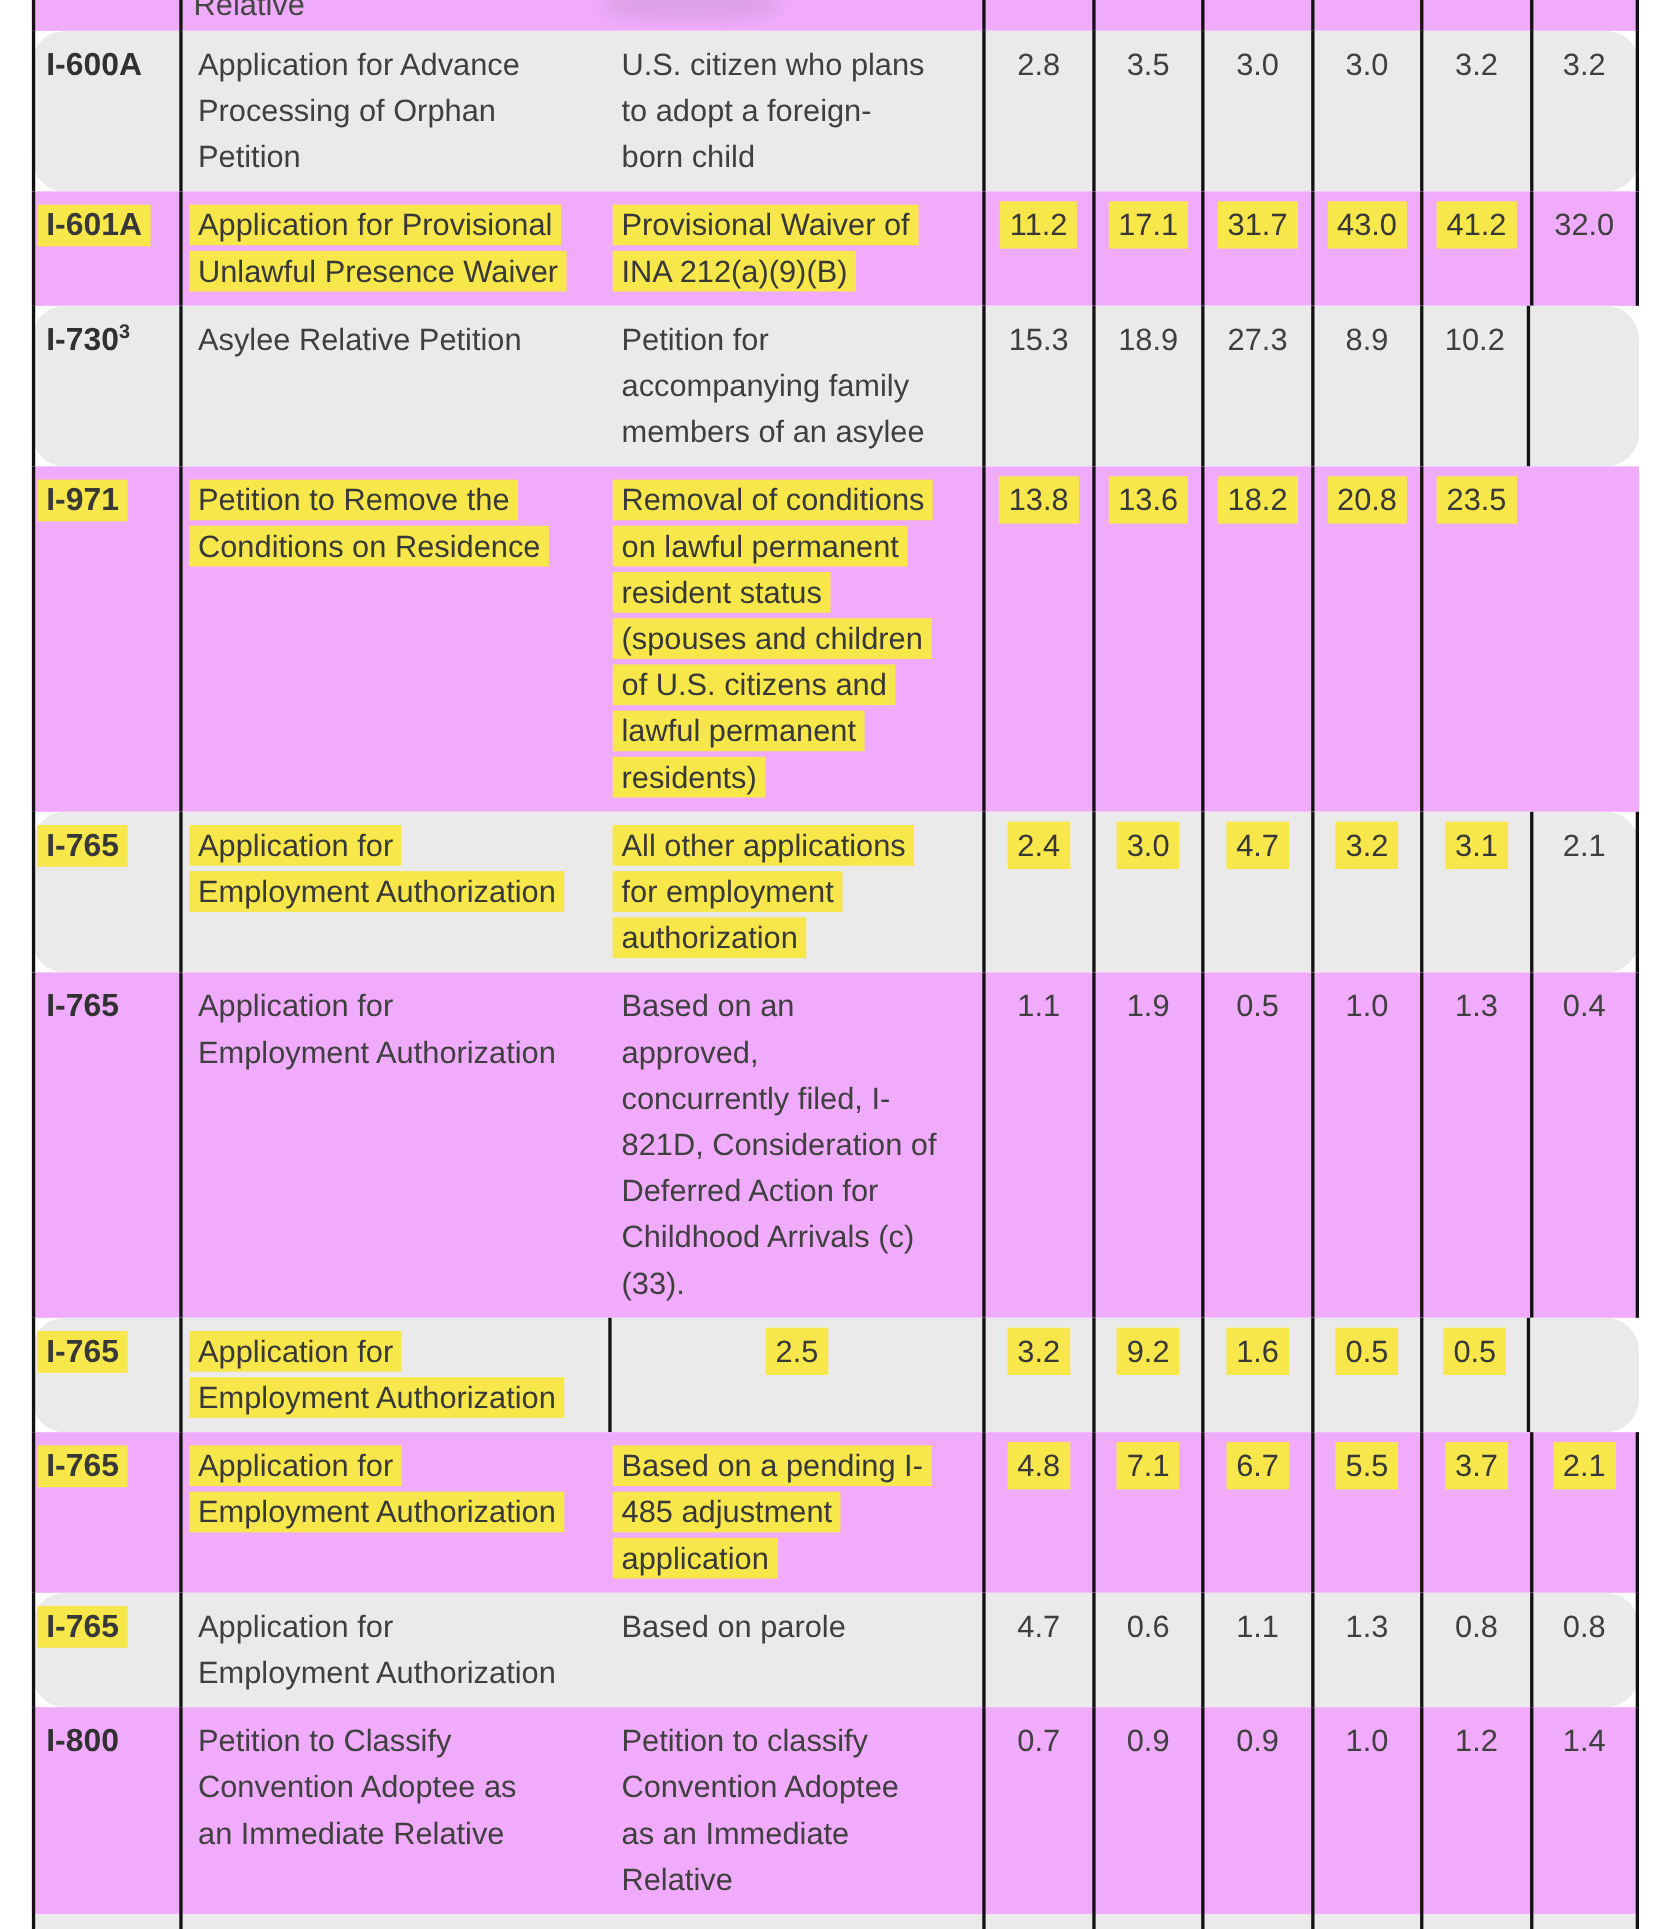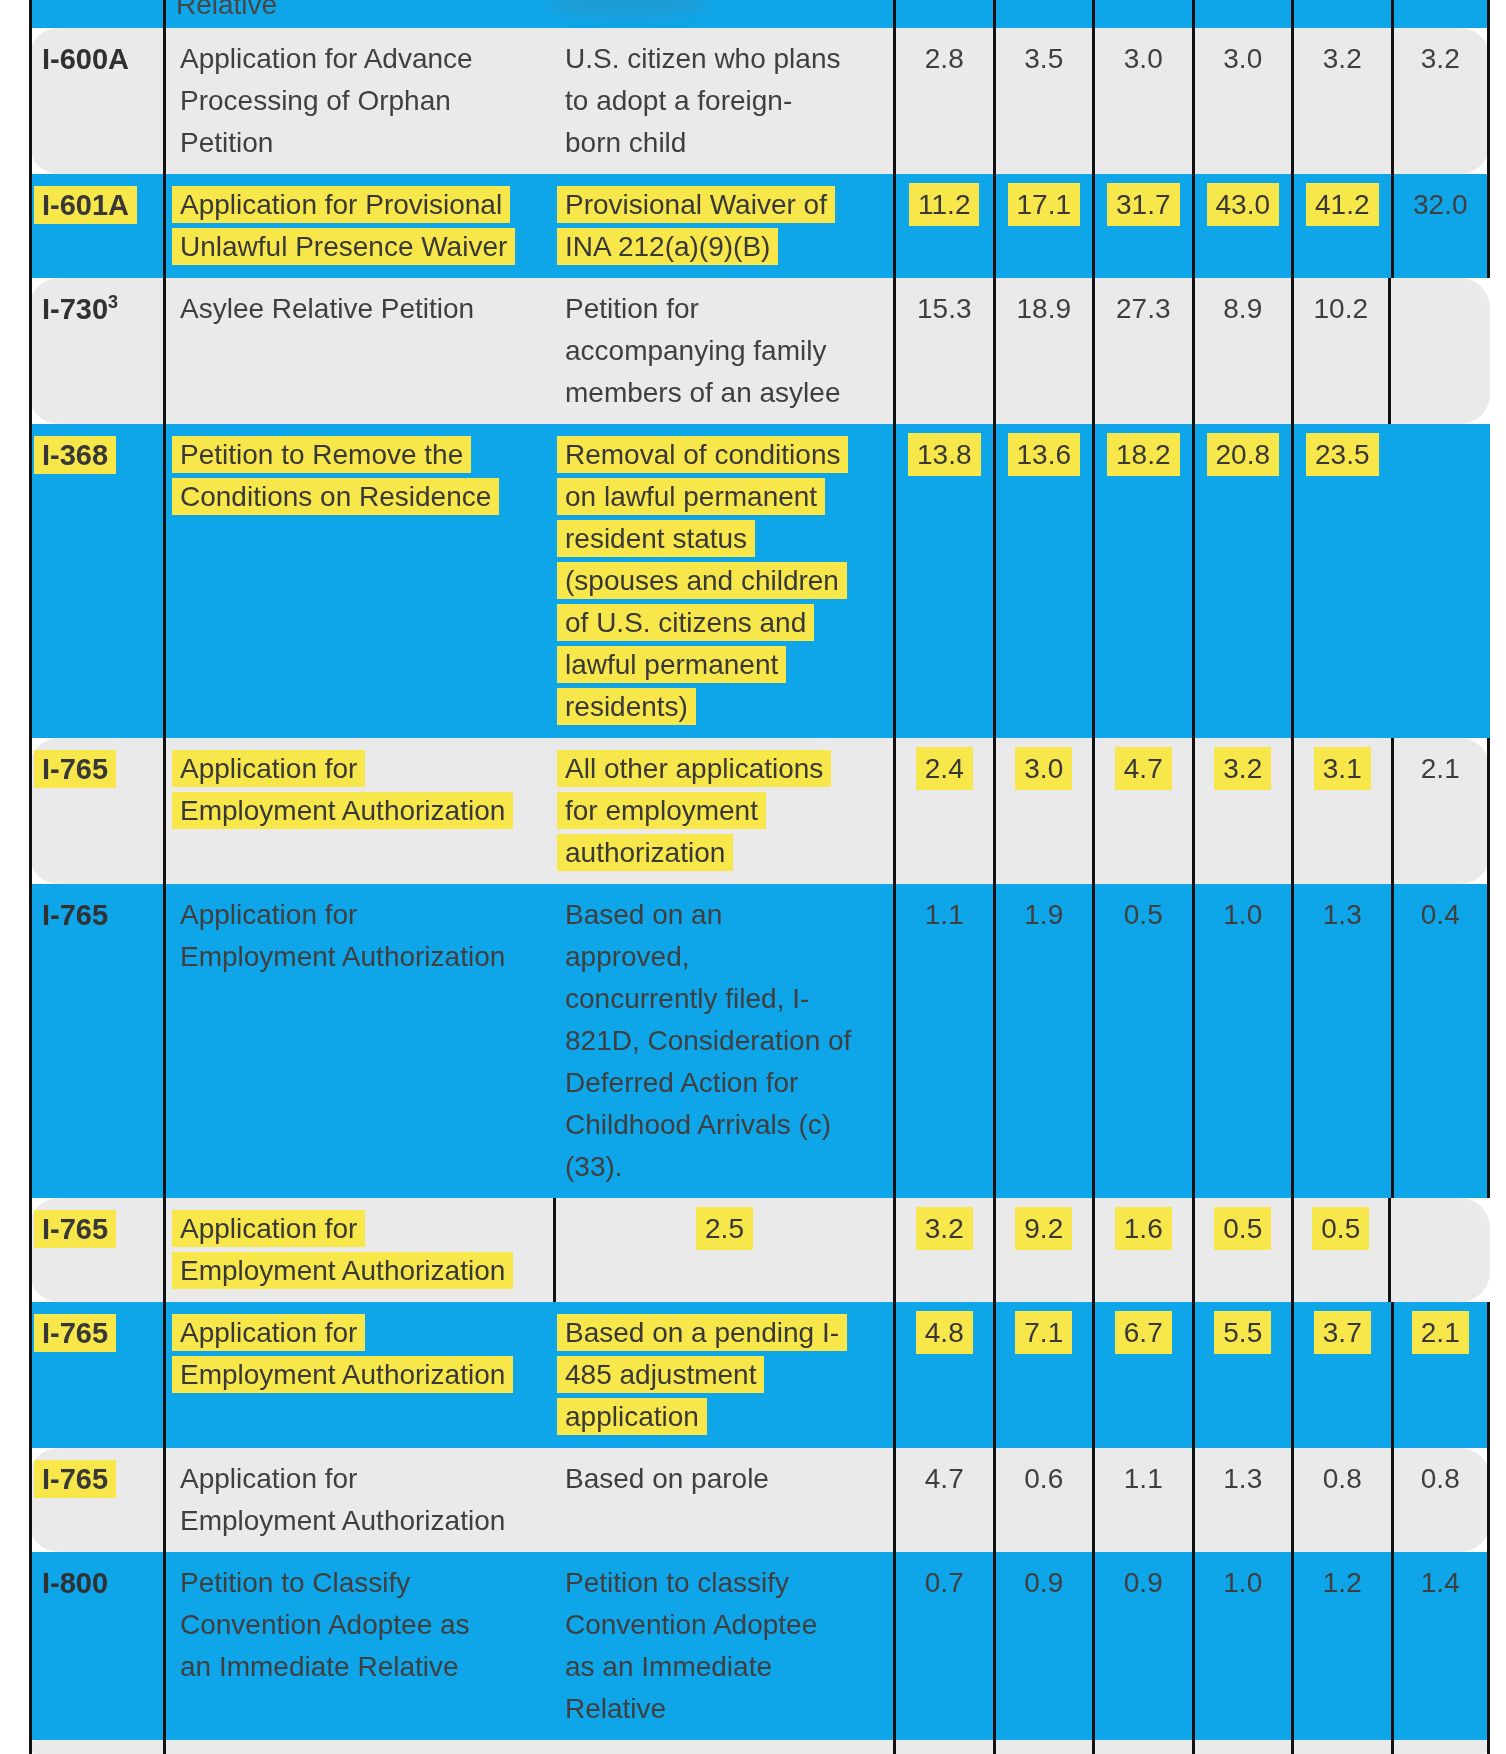--- a/index.html
+++ b/index.html
@@ -19,21 +19,21 @@
     top: 0;
     width: 1461px;
     display: flex;
     flex-direction: column;
   }
   .row {
     display: grid;
     grid-template-columns: 134px 390px 340px repeat(6, 99.5px);
   }
   .shade-gray  { background: #eaeaea; border-radius: 30px; }
-  .shade-white { background: #0ea5e9; }
+  .shade-white { background: #f0abfc; }
   .cell {
     font-size: 28px;
     line-height: 42px;
     padding: 10px 14px;
     white-space: pre;
     color: #3f3f3f;
   }
   .cell.form {
     font-size: 29px;
     font-weight: 700;
@@ -136,21 +136,21 @@
         <div class="cell desc"><span>Petition for
 accompanying family
 members of an asylee</span></div>
         <div class="cell value b-l"><span>15.3</span></div>
         <div class="cell value b-l"><span>18.9</span></div>
         <div class="cell value b-l"><span>27.3</span></div>
         <div class="cell value b-l"><span>8.9</span></div>
         <div class="cell value b-l b-r"><span>10.2</span></div>
       </div>
       <div class="row shade-white">
-        <div class="cell form b-l"><mark class="hl">I-368</mark></div>
+        <div class="cell form b-l"><mark class="hl">I-971</mark></div>
         <div class="cell name b-l"><mark class="hl">Petition to Remove the
 Conditions on Residence</mark></div>
         <div class="cell desc"><mark class="hl">Removal of conditions
 on lawful permanent
 resident status
 (spouses and children
 of U.S. citizens and
 lawful permanent
 residents)</mark></div>
         <div class="cell value b-l"><mark class="hl">13.8</mark></div>

